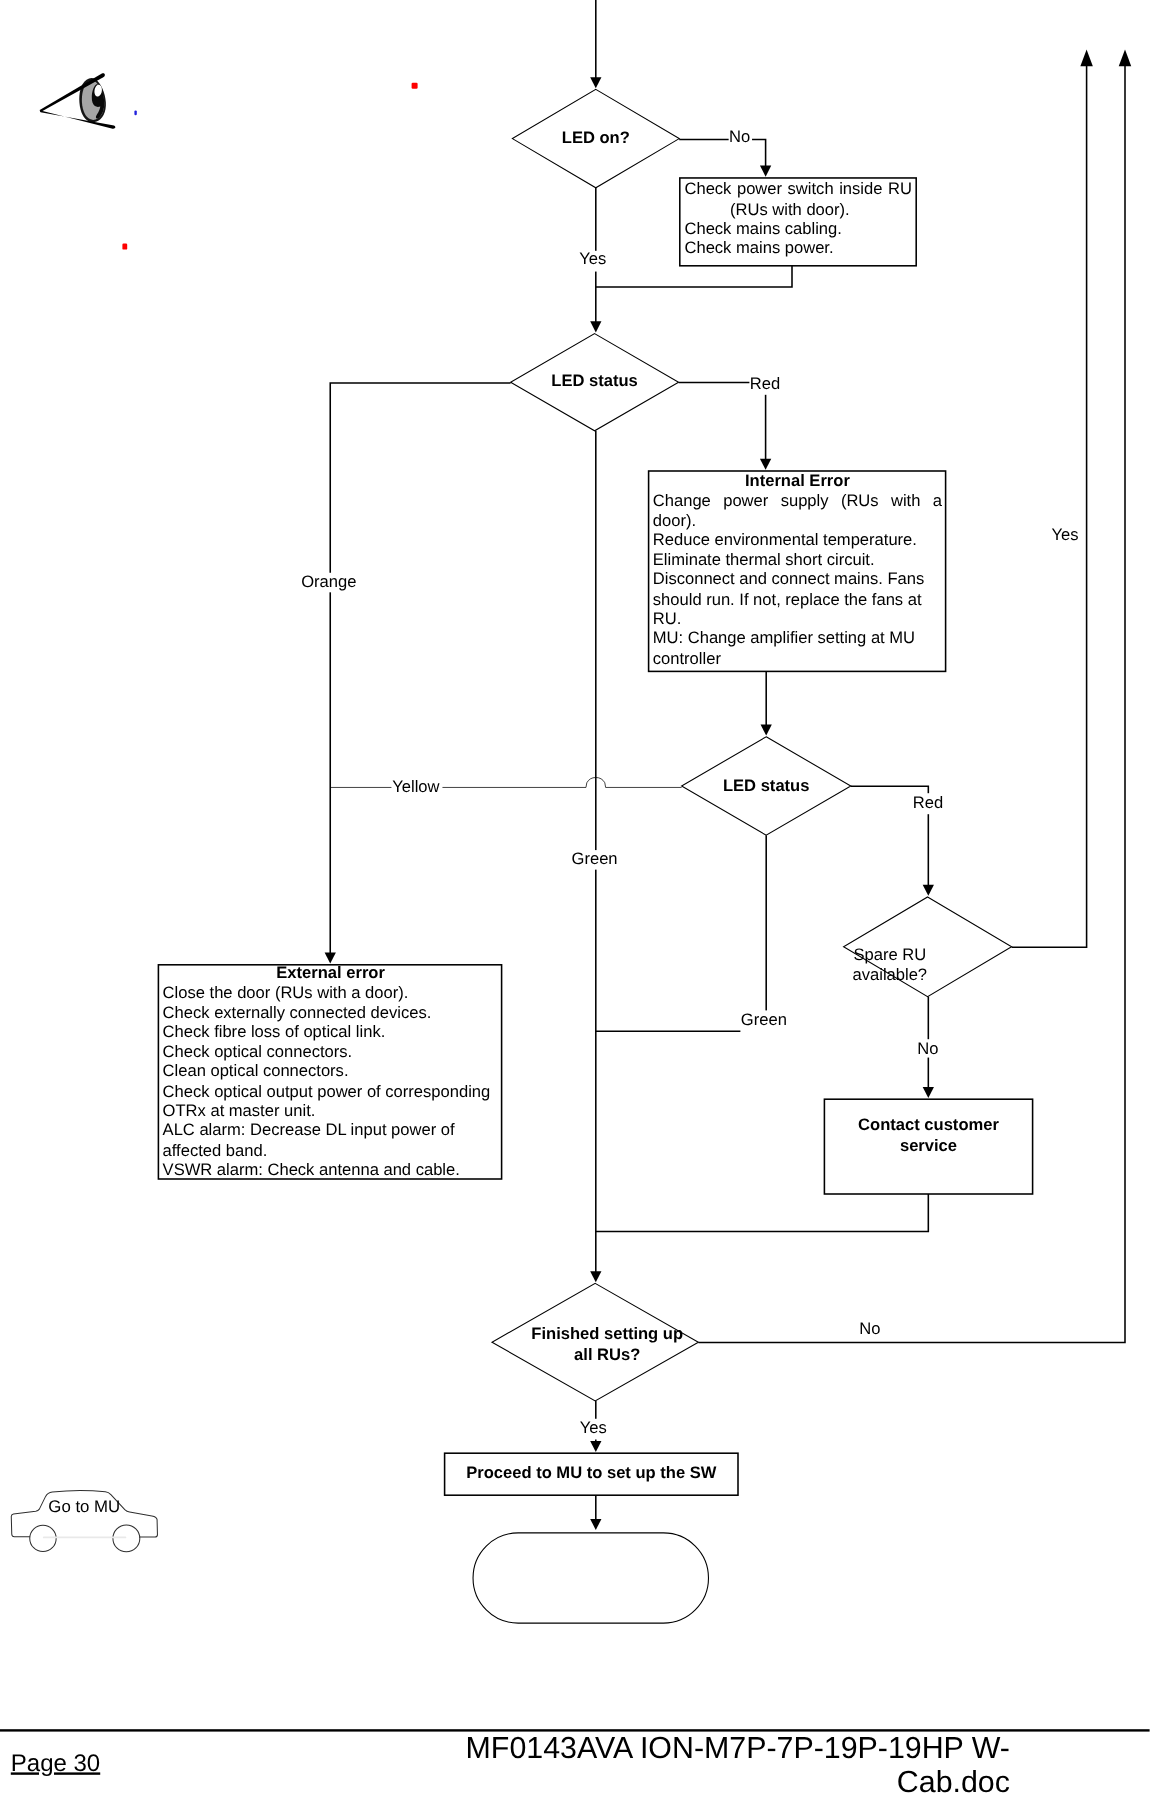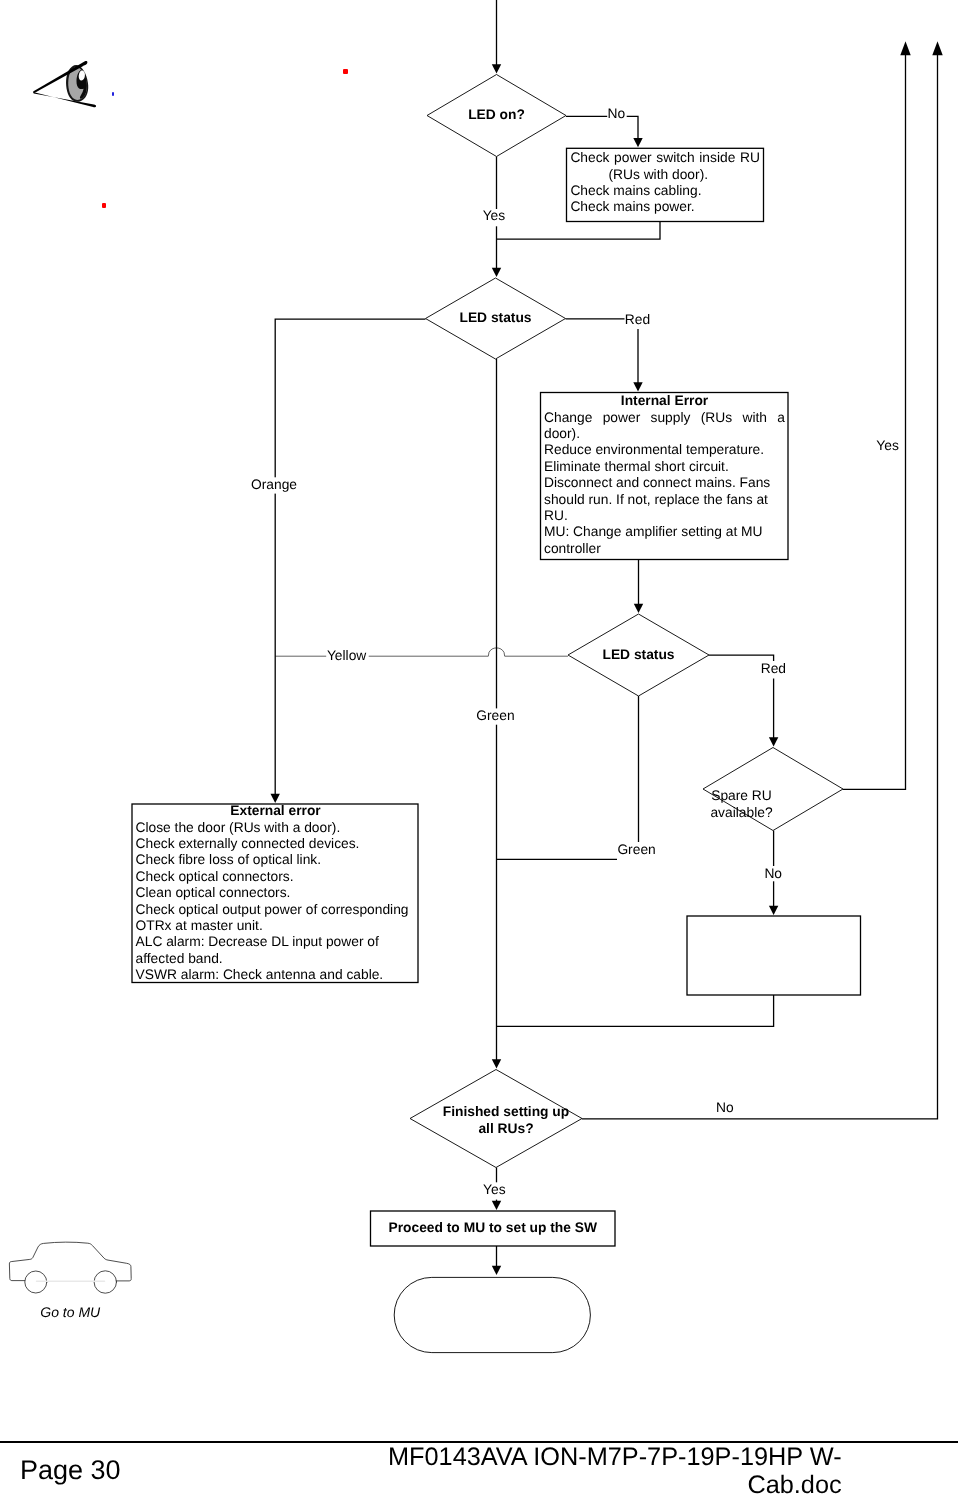--- a/index.html
+++ b/index.html
@@ -15,21 +15,21 @@
   .ar{fill:#000000;stroke:none;}
 
   .tbox{position:absolute;box-sizing:border-box;}
   .nodetext{font-size:13.8px;line-height:16.4px;}
   .b{font-weight:bold;}
   .c{text-align:center;}
   .j{text-align:justify;text-align-last:left;}
   .lbl{position:absolute;font-size:13.8px;line-height:14px;white-space:nowrap;}
 
   .footer-rule{position:absolute;left:0;top:1441.2px;width:958px;height:1.4px;background:#000;}
-  .footer-left{position:absolute;left:20px;top:1458.4px;font-size:27px;line-height:25px;}
+  .footer-left{position:absolute;left:9px;top:1458.4px;font-size:20px;line-height:25px;text-decoration:underline;}
   .footer-right{position:absolute;right:8.4px;top:1444.1px;width:700px;font-size:25.3px;
                 line-height:27.7px;text-align:right;}
 </style>
 </head>
 <body>
 
 <div id="page">
 
 <svg class="chart" viewBox="0 0 958 1494" width="958" height="1494">
 
@@ -228,20 +228,24 @@
   <div>Check fibre loss of optical link.</div>
   <div>Check optical connectors.</div>
   <div>Clean optical connectors.</div>
   <div>Check optical output power of corresponding</div>
   <div>OTRx at master unit.</div>
   <div>ALC alarm: Decrease DL input power of</div>
   <div>affected band.</div>
   <div>VSWR alarm: Check antenna and cable.</div>
 </div>
 
+<div class="tbox c b nodetext" style="left:687px;top:928.8px;width:173.5px;line-height:17.2px;">
+  <div>Contact customer</div>
+  <div>service</div>
+</div>
 
 <div class="tbox c b nodetext" style="left:420px;top:1103.8px;width:172px;line-height:16.9px;">
   <div>Finished setting up</div>
   <div>all RUs?</div>
 </div>
 
 <div class="tbox c b nodetext" style="left:370.5px;top:1220px;width:244.5px;">Proceed to MU to set up the SW</div>
 
 
 <div class="lbl" style="left:607.6px;top:107.3px;">No</div>
@@ -250,21 +254,21 @@
 <div class="lbl" style="left:251.0px;top:478.3px;">Orange</div>
 <div class="lbl" style="left:326.9px;top:648.9px;">Yellow</div>
 <div class="lbl" style="left:476.3px;top:709.1px;">Green</div>
 <div class="lbl" style="left:760.7px;top:661.8px;">Red</div>
 <div class="lbl" style="left:617.4px;top:842.5px;">Green</div>
 <div class="lbl" style="left:764.4px;top:866.7px;">No</div>
 <div class="lbl" style="left:876.3px;top:438.8px;">Yes</div>
 <div class="lbl" style="left:716.1px;top:1101.1px;">No</div>
 <div class="lbl" style="left:483.1px;top:1182.8px;">Yes</div>
 
-<div class="lbl" style="left:40.3px;top:1305px;font-size:14px;font-style:italic;">Go to MU</div>
+<div class="lbl" style="left:40.3px;top:1248px;font-size:14px;">Go to MU</div>
 
 <div style="position:absolute;left:343px;top:68.5px;width:4.5px;height:5px;background:#fe0000;border-radius:1px;"></div>
 <div style="position:absolute;left:101.5px;top:202.5px;width:4.5px;height:5px;background:#fe0000;border-radius:1px;"></div>
 <div style="position:absolute;left:111.5px;top:92px;width:2.5px;height:3.5px;background:#2222dd;border-radius:1px;"></div>
 
 <div class="footer-rule"></div>
 <div class="footer-left">Page 30</div>
 <div class="footer-right">
   <div>MF0143AVA ION-M7P-7P-19P-19HP W-</div>
   <div>Cab.doc</div>

